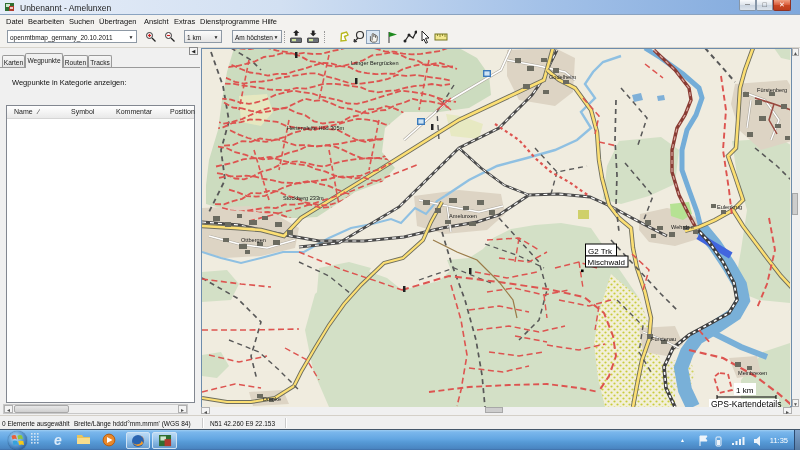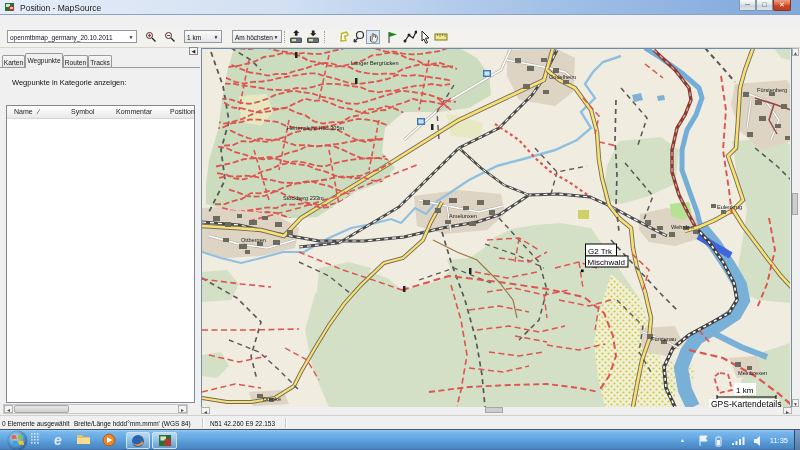--- a/index.html
+++ b/index.html
@@ -59,24 +59,34 @@
 </style></head>
 <body>
 <div id="screen">
  <div id="titlebar">
   <svg id="ticon" width="10" height="9">
         <rect x="0" y="0" width="9" height="8" fill="#2f6e31"></rect>
         <rect x="1" y="1" width="4" height="3" fill="#cfe7cf"></rect>
         <rect x="4" y="3" width="5" height="5" fill="#b03a2e"></rect>
         <rect x="5" y="4" width="3" height="2" fill="#f3c6c0"></rect>
       </svg>
-  <span class="txt">Position - MapSource</span>
+  <span class="txt">Unbenannt - Amelunxen</span>
   <div class="wbtn" id="bmin">─</div>
   <div class="wbtn" id="bmax">□</div>
   <div class="wbtn" id="bclose">✕</div>
+ </div>
+ <div id="menubar">
+  <span style="left:6px">Datei</span>
+      <span style="left:28px">Bearbeiten</span>
+      <span style="left:69px">Suchen</span>
+  <span style="left:99px">Übertragen</span>
+      <span style="left:144px">Ansicht</span>
+      <span style="left:174px">Extras</span>
+  <span style="left:200px">Dienstprogramme</span>
+      <span style="left:262px">Hilfe</span>
  </div>
  <div id="toolbar">
   <div class="combo" style="left:7px;width:130px;">
         <span class="ct">openmtbmap_germany_20.10.2011</span>
         <span class="ca">▼</span>
       </div>
   <svg class="tbi" style="left:144px;" width="14" height="14" viewBox="0 0 14 14">
         <circle cx="5.5" cy="5.5" r="3" fill="#fff" stroke="#333" stroke-width="1"></circle>
         <line x1="8" y1="8" x2="11.5" y2="11.5" stroke="#222" stroke-width="1.3"></line>
         <line x1="3.8" y1="5.5" x2="7.2" y2="5.5" stroke="#c22" stroke-width="1.2"></line>

